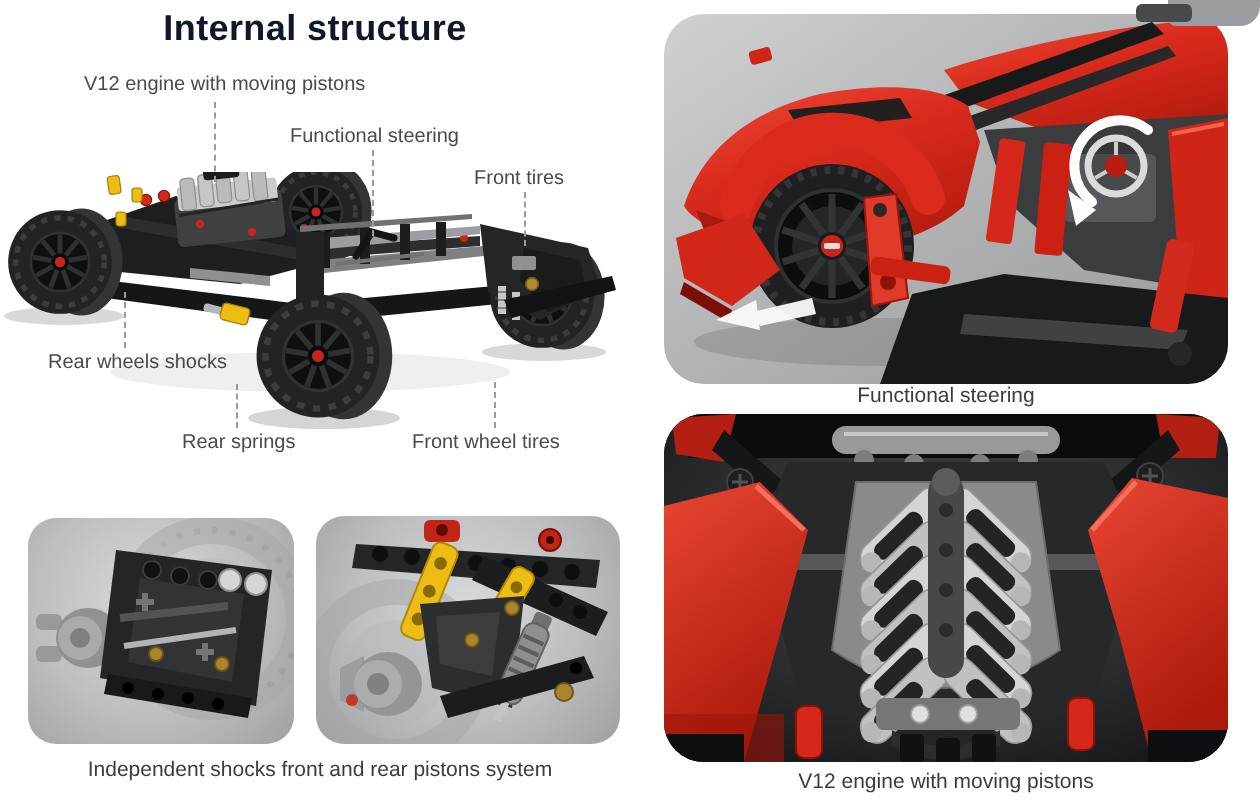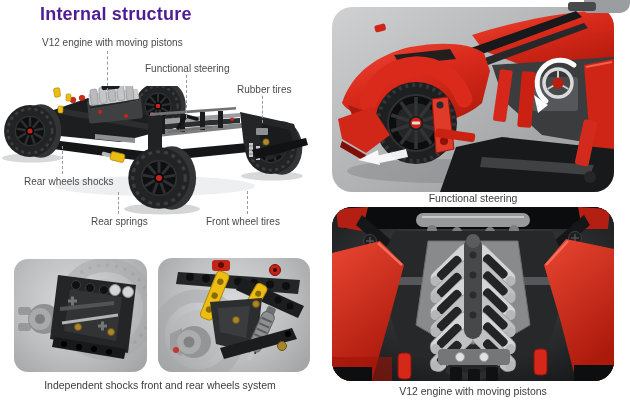--- a/index.html
+++ b/index.html
@@ -1,20 +1,20 @@
 <!DOCTYPE html>
 <html><head>
 <meta charset="utf-8">
 <style>
   html,body{margin:0;padding:0;background:#ffffff;}
   .canvas{position:relative;width:630px;height:403px;background:#ffffff;overflow:hidden;
           font-family:"Liberation Sans",sans-serif;}
   .abs{position:absolute;}
-  .title{position:absolute;left:40px;top:4px;width:235px;text-align:left;
-         font-size:18px;font-weight:700;color:#4c1d95;letter-spacing:.2px;}
+  .title{position:absolute;left:40px;top:4px;width:235px;text-align:center;
+         font-size:18px;font-weight:700;color:#0f172a;letter-spacing:.2px;}
   .label{position:absolute;font-size:10px;color:#4a4a4a;white-space:nowrap;}
   .leader{position:absolute;width:0;border-left:1px dashed #9b9b9b;}
   .caption{position:absolute;font-size:10.5px;color:#3c3c3c;text-align:center;white-space:nowrap;}
   .panel{position:absolute;overflow:hidden;}
   .panel svg{display:block;}
   .p-steer{left:332px;top:7px;width:282px;height:185px;border-radius:20px;
            background:linear-gradient(145deg,#cfd1d3 0%,#b3b5b7 45%,#96989a 100%);z-index:1;}
   .p-eng{left:332px;top:207px;width:282px;height:174px;border-radius:20px;background:#17191b;}
   .p-shockA{left:14px;top:259px;width:133px;height:113px;border-radius:14px;
             background:radial-gradient(circle at 45% 38%,#d8dadc 0%,#bcbec0 55%,#9ea0a2 100%);}
@@ -137,21 +137,21 @@
     <use href="#wheelSym" transform="translate(30,45) scale(2.7)"></use>
     <use href="#wheelSym" transform="translate(159,92) scale(3.2)"></use>
   </svg>
 
   <div class="label" style="left:42px;top:37px">V12 engine with moving pistons</div>
   <div class="leader" style="left:107px;top:51px;height:40px"></div>
 
   <div class="label" style="left:145px;top:63px">Functional steering</div>
   <div class="leader" style="left:186px;top:75px;height:43px"></div>
 
-  <div class="label" style="left:237px;top:84px">Rubber tires</div>
+  <div class="label" style="left:237px;top:84px">Front tires</div>
   <div class="leader" style="left:262px;top:96px;height:27px"></div>
 
   <div class="leader" style="left:62px;top:146px;height:28px"></div>
   <div class="label" style="left:24px;top:176px">Rear wheels shocks</div>
 
   <div class="leader" style="left:118px;top:192px;height:22px"></div>
   <div class="label" style="left:91px;top:216px">Rear springs</div>
 
   <div class="leader" style="left:247px;top:191px;height:23px"></div>
   <div class="label" style="left:206px;top:216px">Front wheel tires</div>
@@ -359,21 +359,21 @@
       </g>
       <g>
         <path d="M62,90 L134,70 L139,81 L66,101 Z" fill="#1a1c1e"></path>
         <circle cx="130" cy="76" r="3" fill="#000"></circle>
         <circle cx="78" cy="62" r="3.5" fill="#a9862d" stroke="#6e5410"></circle>
         <circle cx="98" cy="46" r="3.5" fill="#a9862d" stroke="#6e5410"></circle>
         <circle cx="124" cy="88" r="4.5" fill="#a9862d" stroke="#6e5410"></circle>
       </g>
     </svg>
   </div>
-  <div class="caption" style="left:2px;top:379px;width:316px">Independent shocks front and rear wheels system</div>
+  <div class="caption" style="left:2px;top:379px;width:316px">Independent shocks front and rear pistons system</div>
 
   <div class="panel p-eng">
     <svg width="282" height="174" viewBox="0 0 282 174">
       <defs>
         <radialGradient id="engBg" cx="0.5" cy="0.4" r="0.75">
           <stop offset="0" stop-color="#4a4c4e"></stop>
             <stop offset="1" stop-color="#141517"></stop>
         </radialGradient>
         <linearGradient id="redG2" x1="0" y1="0" x2="0.4" y2="1">
           <stop offset="0" stop-color="#ea4632"></stop>

